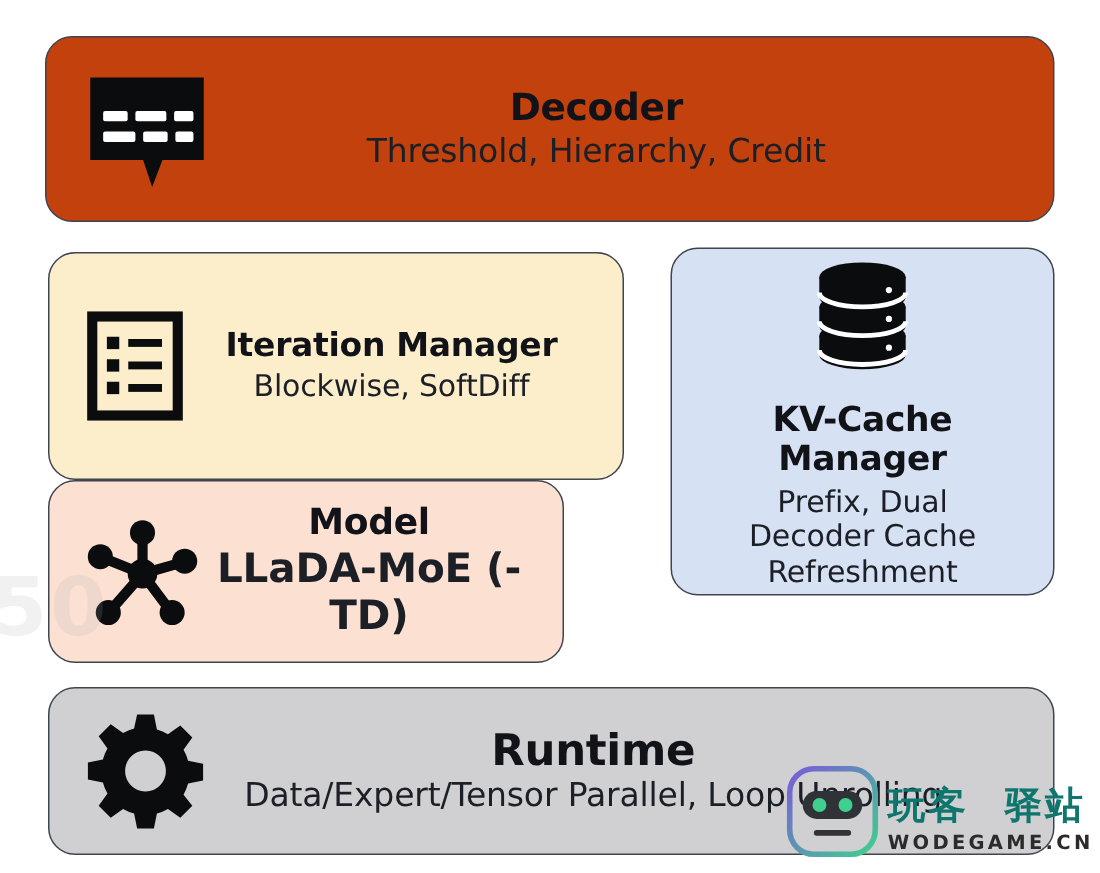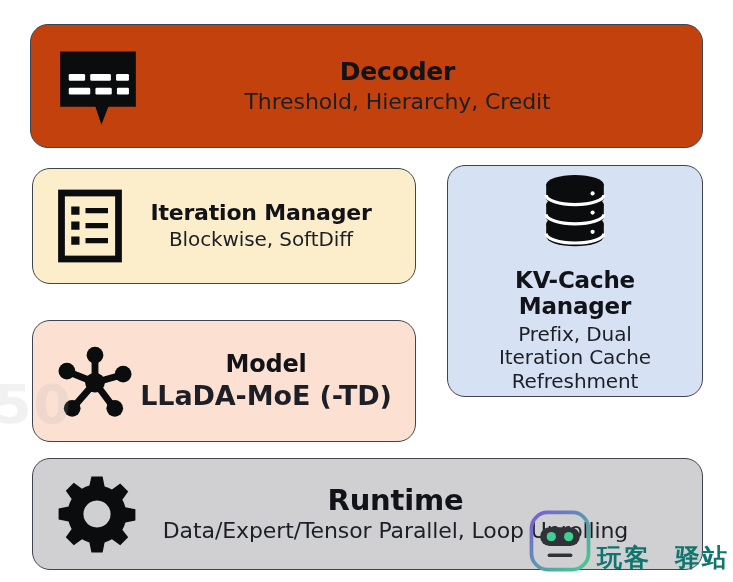--- a/index.html
+++ b/index.html
@@ -74,32 +74,32 @@
     padding: 0 18px 0 24px;
   }
   #decoder .icon-slot { width: 86px; height: 86px; }
   #decoder .text-slot { margin-left: -30px; }
   #decoder .card-title { font-size: 25px; margin-bottom: 3px; }
   #decoder .card-sub { font-size: 22px; }
 
   
   #iteration {
     left: 32px; top: 168px;
-    width: 384px; height: 116px;
+    width: 384px; height: 152px;
     background: #fdeecb;
     padding: 0 16px 0 24px;
   }
   #iteration .icon-slot { width: 66px; height: 76px; }
   #iteration .card-title { font-size: 22px; margin-bottom: 2px; }
   #iteration .card-sub { font-size: 20px; }
 
   
   #model {
     left: 32px; top: 320px;
-    width: 384px; height: 122px;
+    width: 344px; height: 122px;
     background: #fce1d3;
     padding: 0 16px 0 24px;
   }
   #model .icon-slot { width: 76px; height: 80px; }
   #model .card-title { font-size: 24px; margin-bottom: 2px; }
   #model .card-sub { font-size: 27px; font-weight: bold; }
 
   
   #kvcache {
     left: 447px; top: 165px;
@@ -256,21 +256,21 @@
           <path d="M14 78 A36 12 0 0 0 86 78"></path>
         </g>
         <circle cx="72" cy="28" r="2.6" fill="#ffffff"></circle>
         <circle cx="72" cy="52" r="2.6" fill="#ffffff"></circle>
         <circle cx="72" cy="76" r="2.6" fill="#ffffff"></circle>
       </svg>
     </div>
     <div class="text-slot">
       <div class="card-title">KV-Cache Manager</div>
       <div class="card-sub">Prefix, Dual</div>
-      <div class="card-sub">Iteration Cache</div>
+      <div class="card-sub">Decoder Cache</div>
       <div class="card-sub">Refreshment</div>
     </div>
   </div>
 
   <div class="card" id="runtime">
     <div class="icon-slot">
       <svg viewBox="0 0 100 100" width="100%" height="100%" aria-hidden="true">
         <path fill="#0b0c0e" fill-rule="evenodd" d="
           M43 3 h14 l2.5 12.5 a36 36 0 0 1 9.2 3.8 L79 12 l10 10 -7.3 10.3
           a36 36 0 0 1 3.8 9.2 L98 44 v14 l-12.5 2.5 a36 36 0 0 1 -3.8 9.2
@@ -302,16 +302,17 @@
         <rect x="18" y="28" width="64" height="30" rx="15" fill="#2f3237"></rect>
         <circle cx="36" cy="43" r="7.5" fill="#3fcf8e"></circle>
         <circle cx="64" cy="43" r="7.5" fill="#3fcf8e"></circle>
         <rect x="30" y="70" width="40" height="6" rx="3" fill="#2f3237"></rect>
       </svg>
     </div>
     <div id="wm-text">
       <div id="wm-cn">
         <span class="cn-a">玩客</span><span class="cn-b">驿站</span>
       </div>
+      <div id="wm-url">WODEGAME.CN</div>
     </div>
   </div>
 
 </div>
 
 </body></html>

